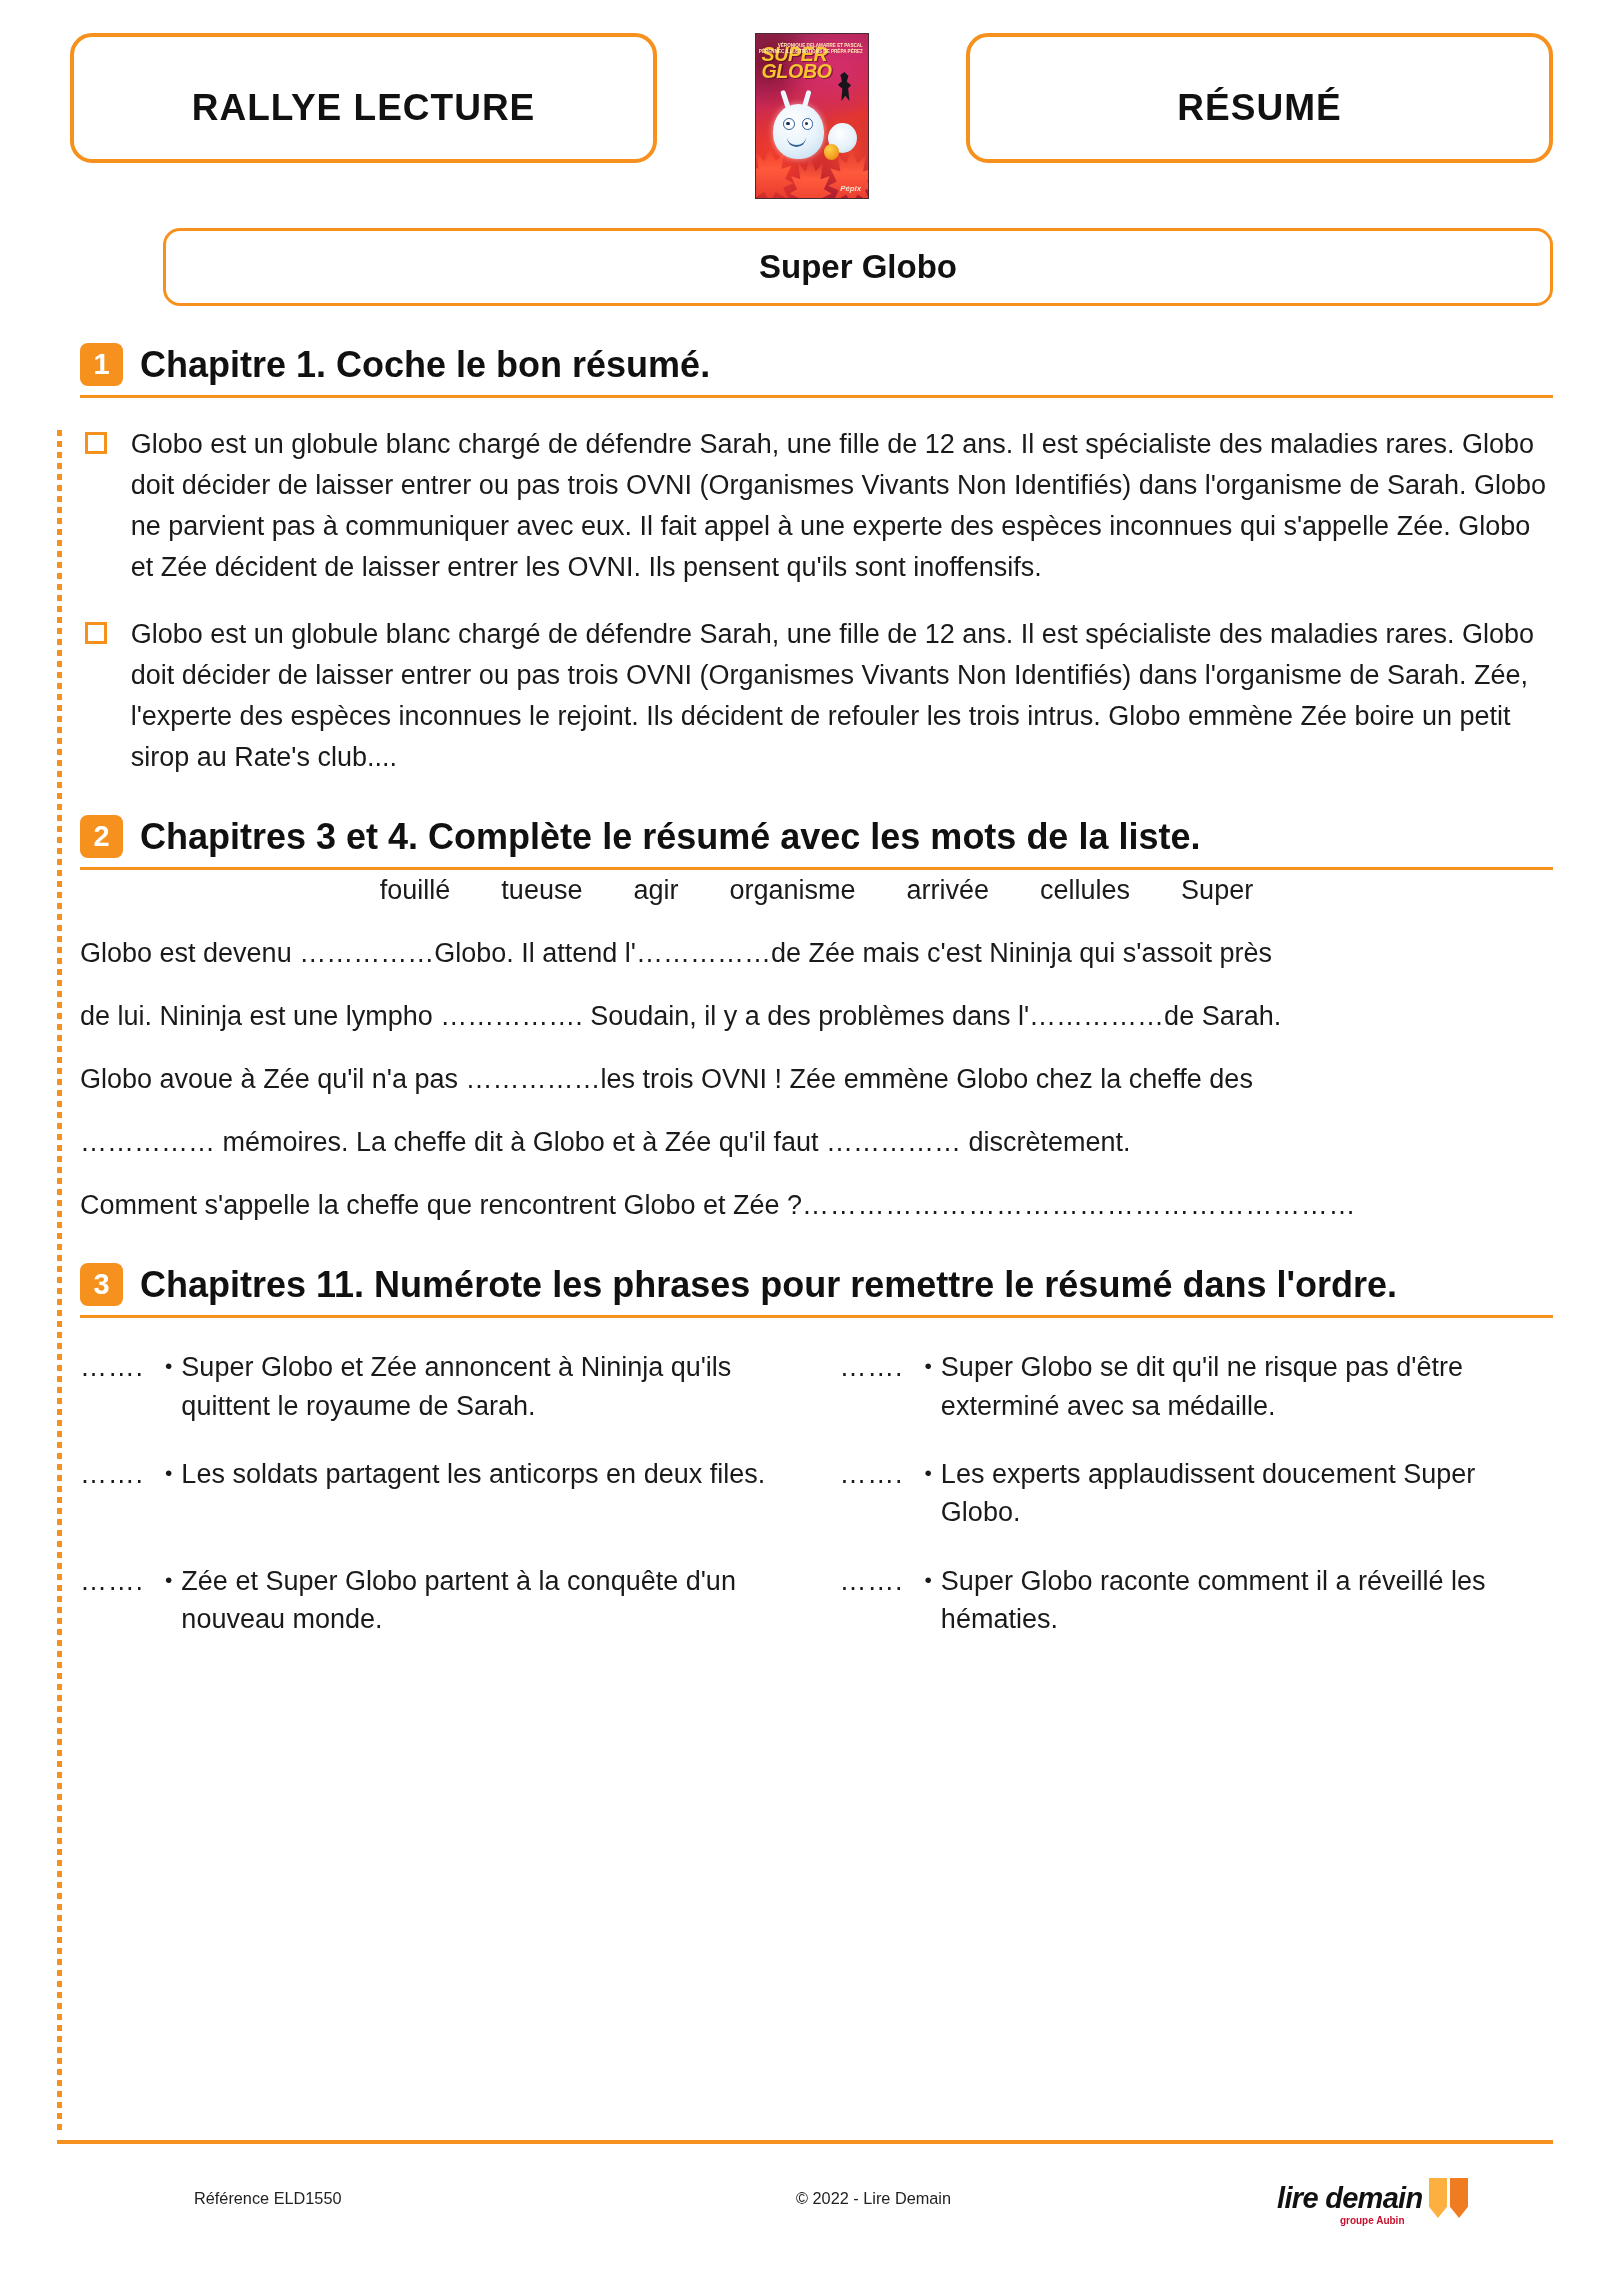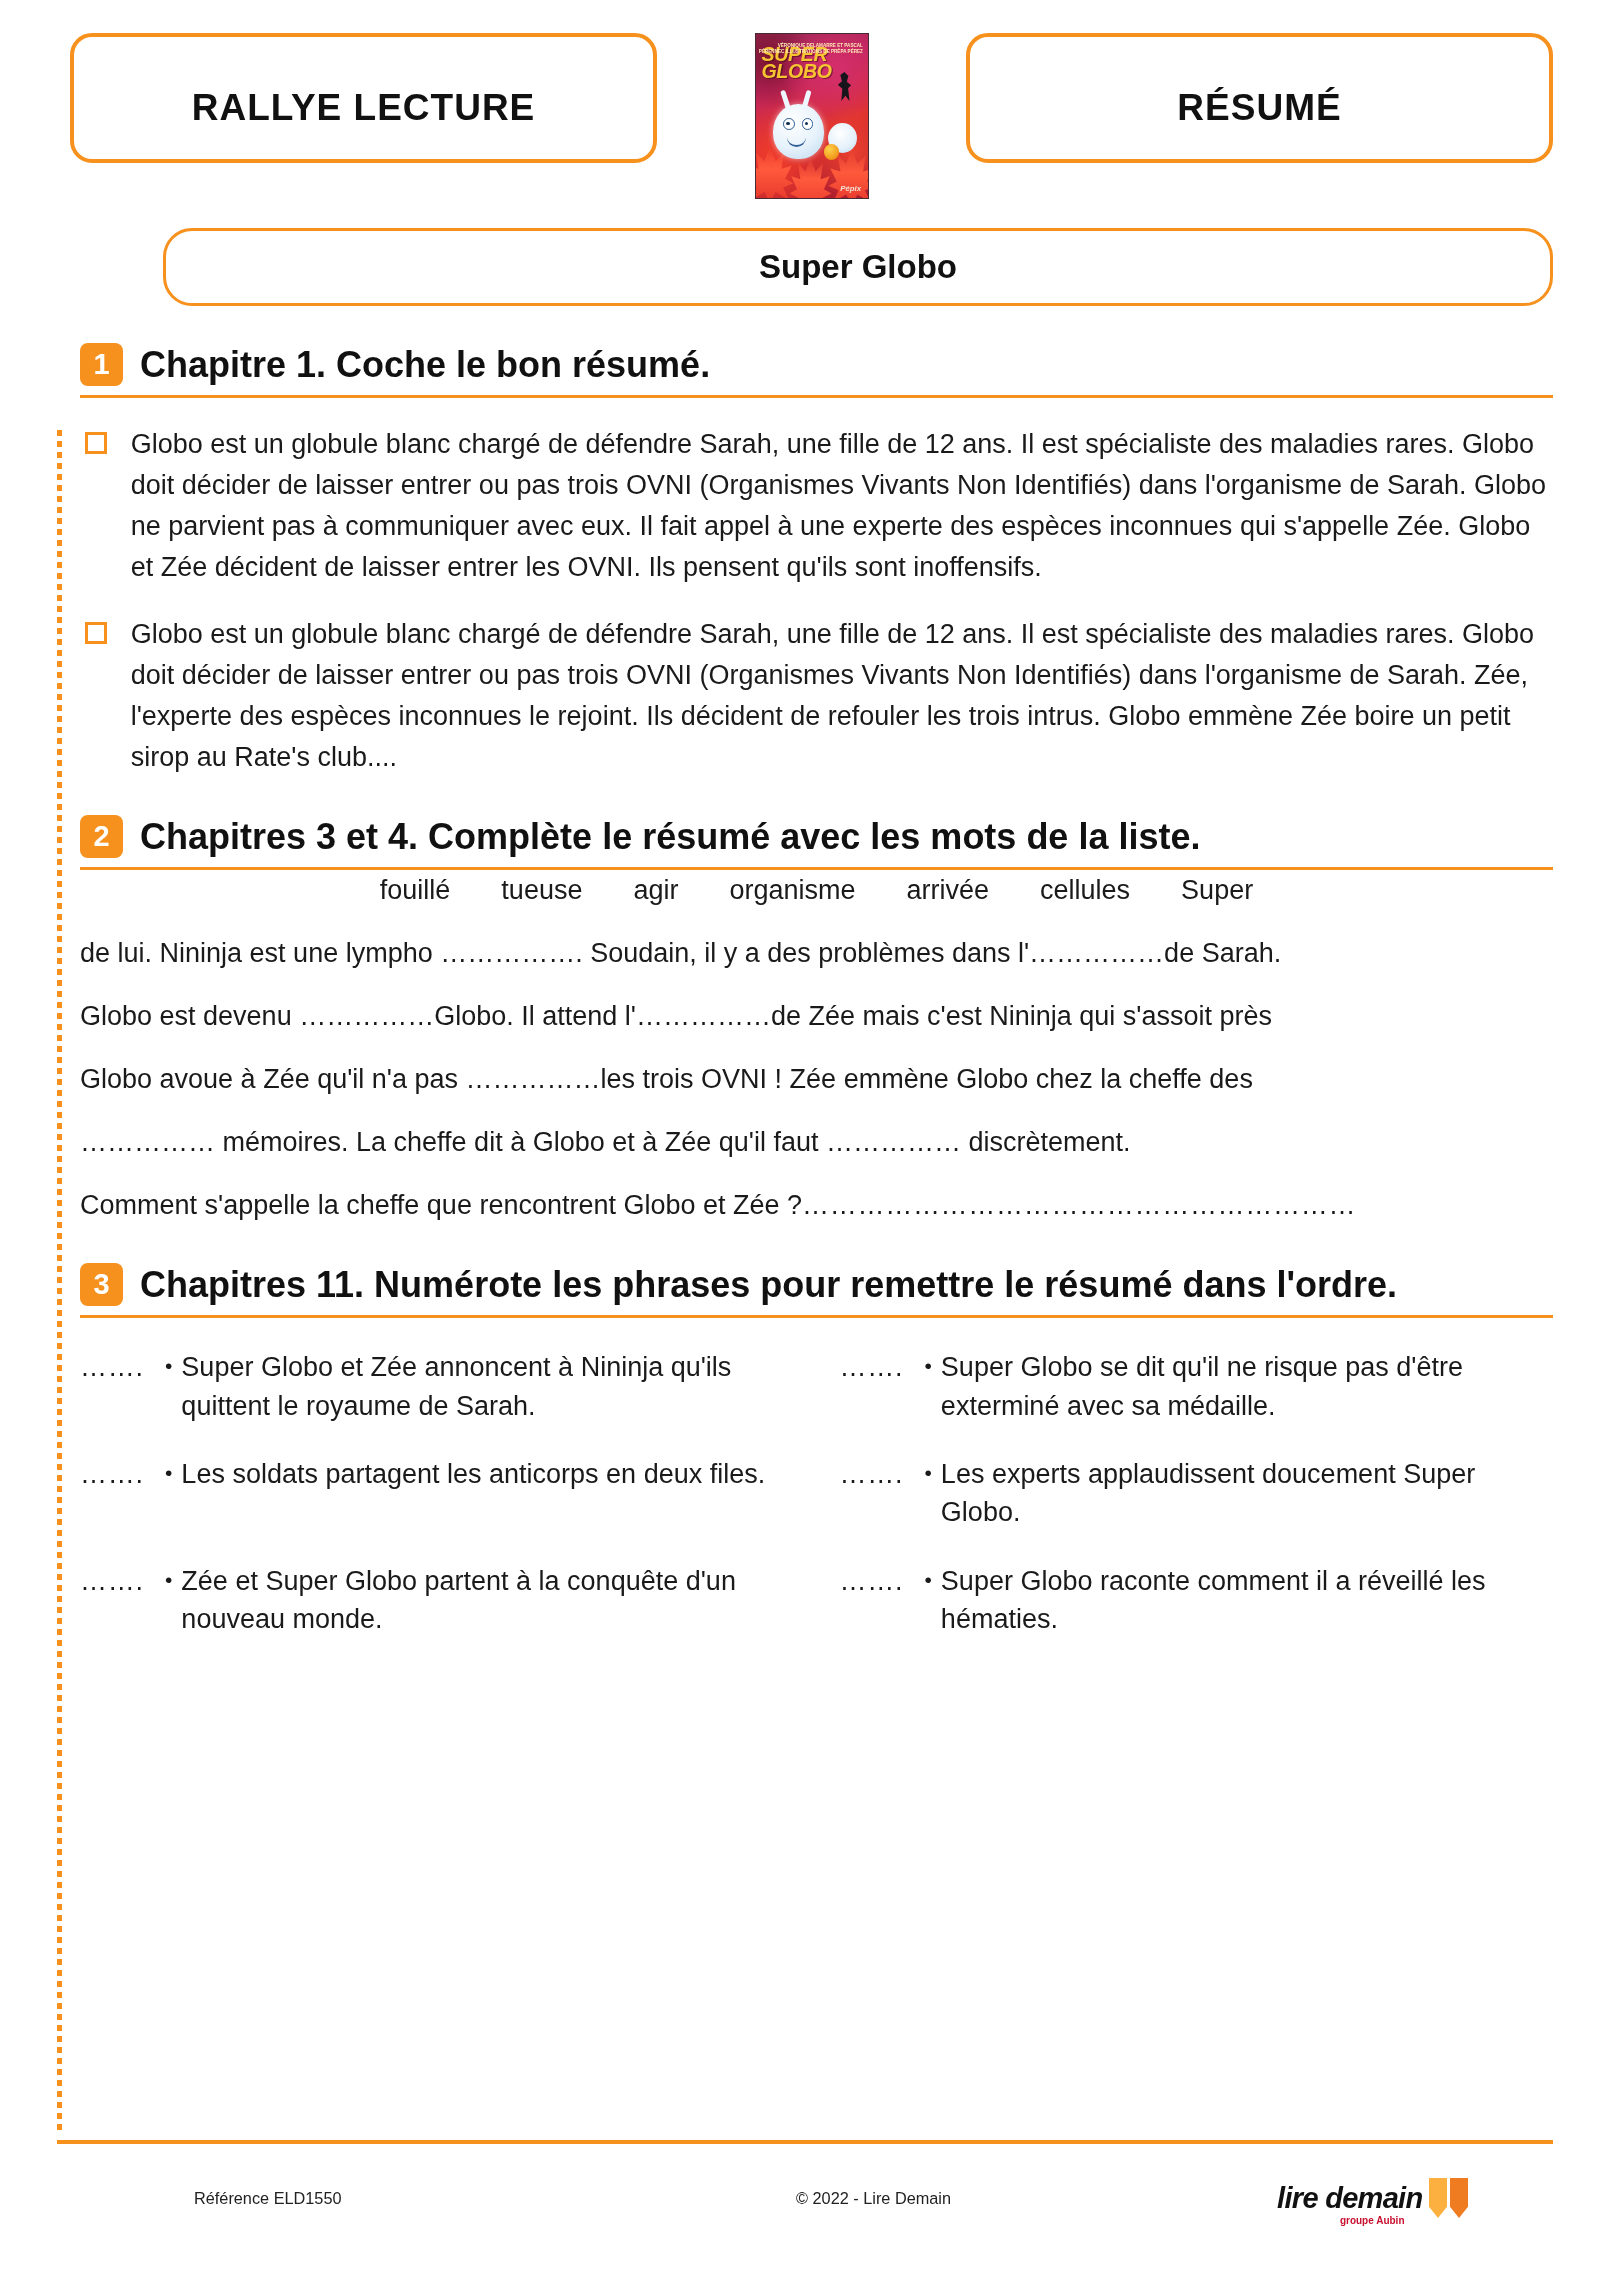--- a/index.html
+++ b/index.html
@@ -215,21 +215,21 @@
   .rule.prenom { width: 378px; }
   .rule.date   { width: 261px; }
   .idline .gap-a { width: 52px; }
   .idline .gap-b { width: 46px; }
 
   
   .title-band {
     margin: 29px 70px 0 163px;
     height: 72px;
     border: 3.9px solid #F7911E;
-    border-radius: 29px;
+    border-radius: 17px;
     display: flex;
     align-items: center;
     justify-content: center;
   }
   .title-band span {
     font-size: 33px;
     font-weight: bold;
     color: #111;
   }
 
@@ -477,22 +477,22 @@
     <div class="wordlist">
       <span>fouillé</span>
       <span>tueuse</span>
       <span>agir</span>
       <span>organisme</span>
       <span>arrivée</span>
       <span>cellules</span>
       <span>Super</span>
     </div>
 
+    <div class="fill-line">Globo est devenu ……………Globo. Il attend l'……………de Zée mais c'est Nininja qui s'assoit près</div>
     <div class="fill-line">de lui. Nininja est une lympho ……………. Soudain, il y a des problèmes dans l'……………de Sarah.</div>
-    <div class="fill-line">Globo est devenu ……………Globo. Il attend l'……………de Zée mais c'est Nininja qui s'assoit près</div>
     <div class="fill-line">Globo avoue à Zée qu'il n'a pas ……………les trois OVNI !  Zée emmène Globo chez la cheffe des</div>
     <div class="fill-line">…………… mémoires. La cheffe dit à Globo et à Zée qu'il faut …………… discrètement.</div>
 
     <div class="q-line">
       <span>Comment s'appelle la cheffe que rencontrent Globo et Zée ?</span><span class="dots">……………………………………………………</span>
     </div>
   </div>
 
   <div class="ex-head">
     <div class="ex-num">3</div>

